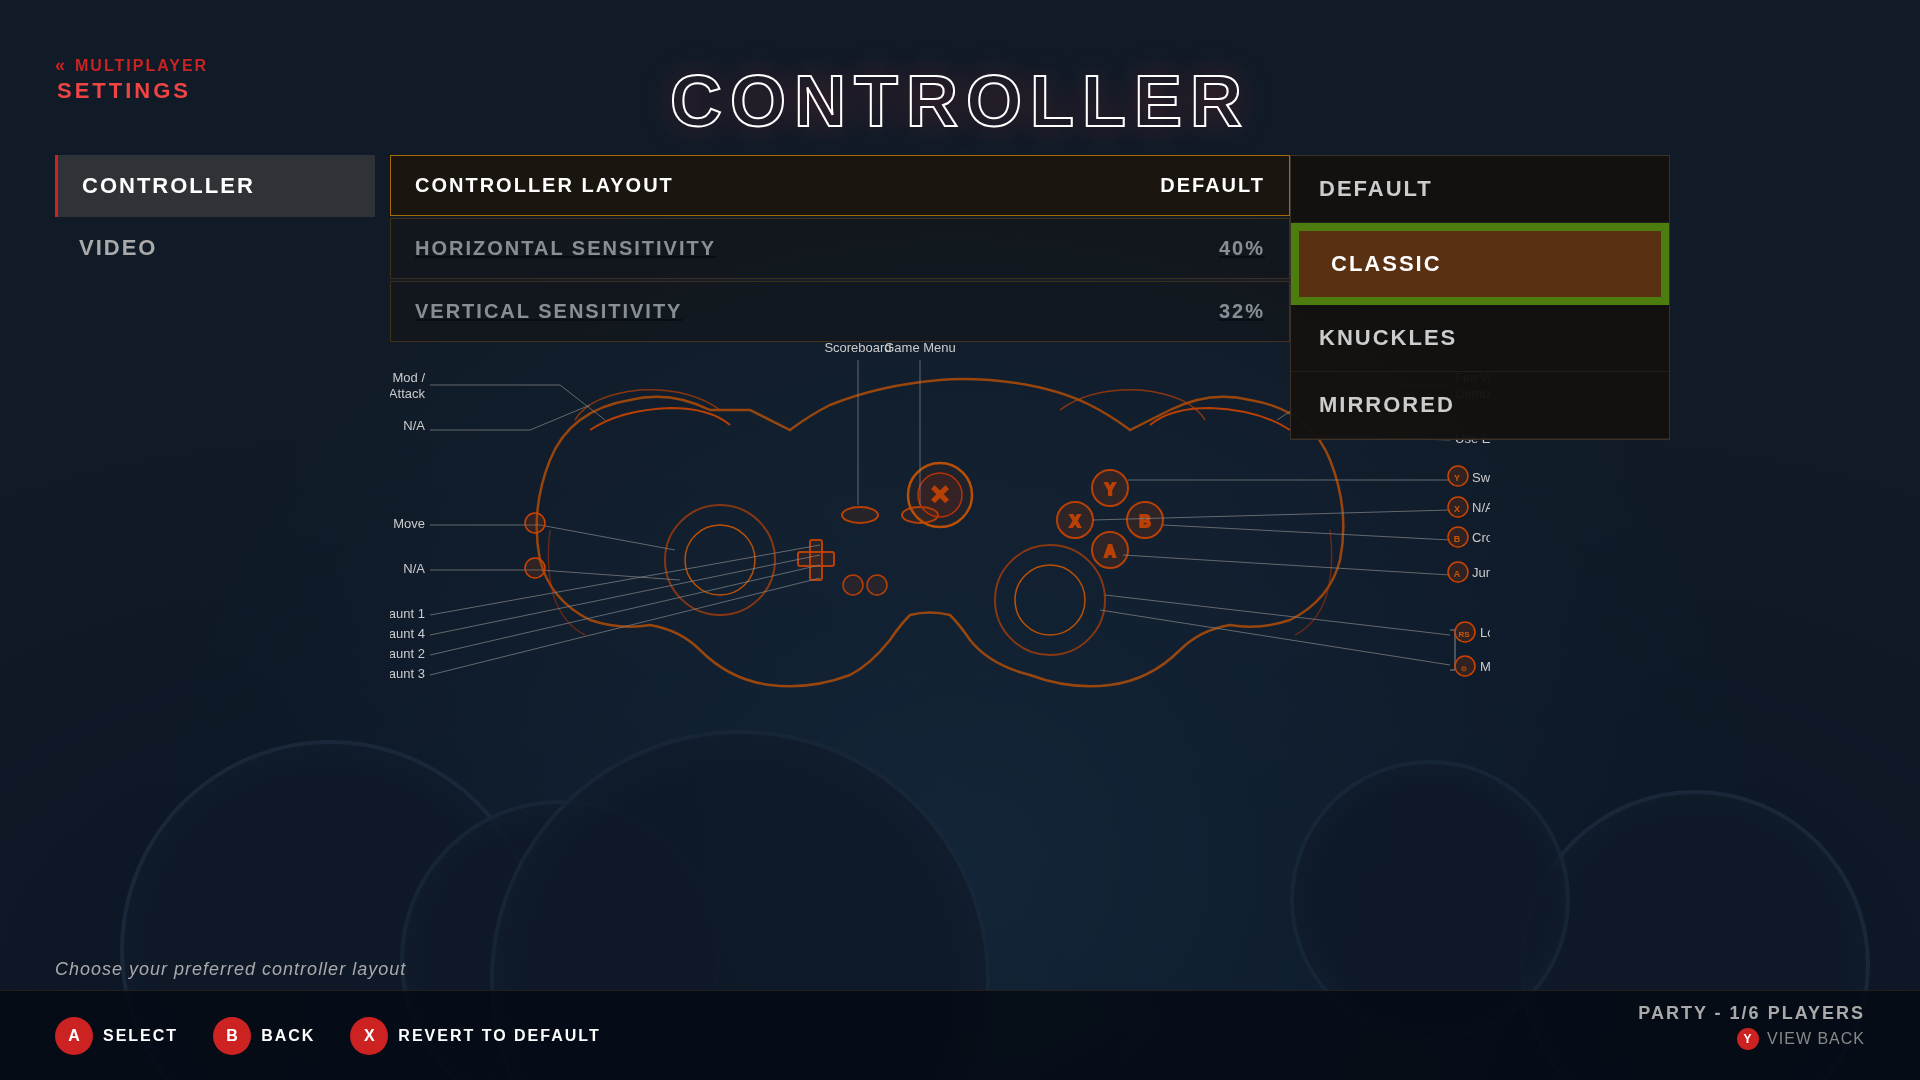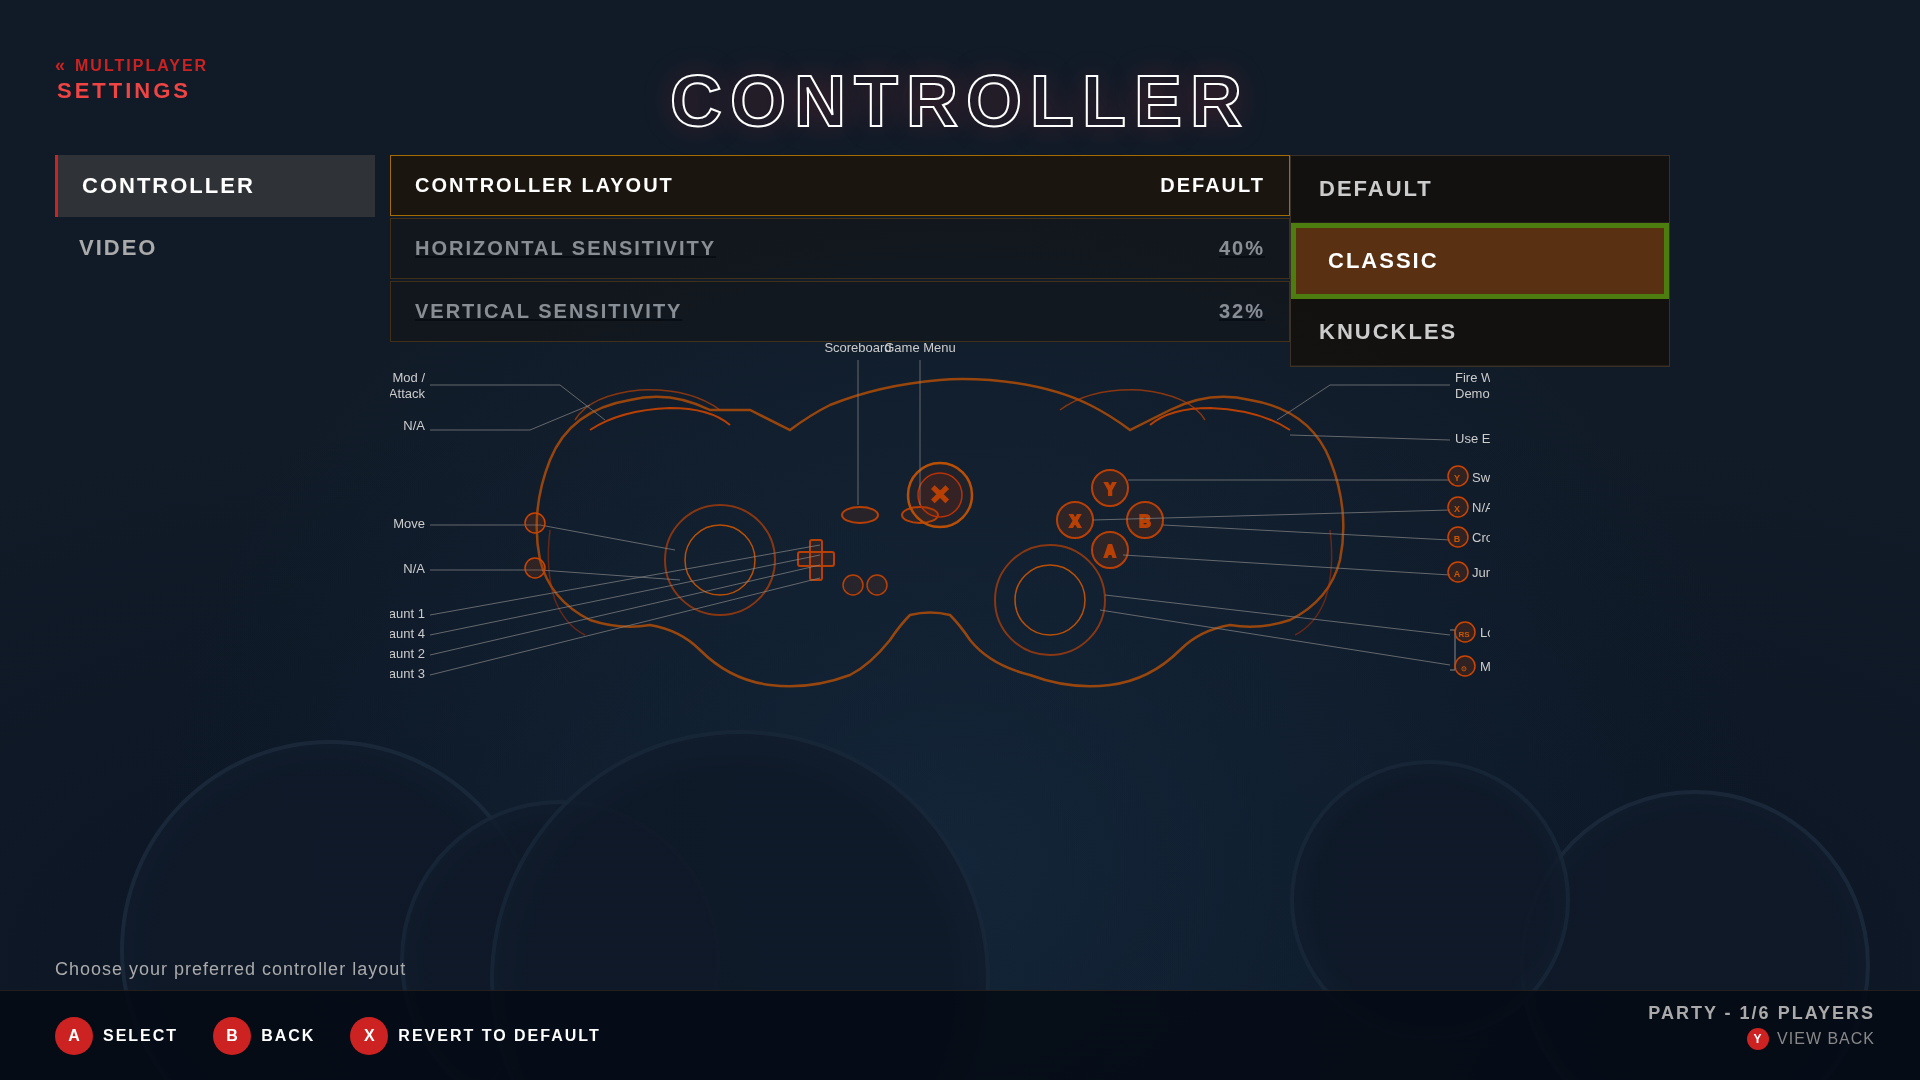--- a/index.html
+++ b/index.html
@@ -209,21 +209,21 @@
     }
 
     .dropdown-item:hover, .dropdown-item.selected {
       background: rgba(160, 80, 20, 0.4);
       color: #ffffff;
       border-left: 3px solid #cc4400;
     }
 
     .dropdown-item.selected {
       background: rgba(160, 80, 20, 0.5);
-      border: 5px solid #4d7c0f;
+      border: 8px solid #4d7c0f;
       padding-left: 32px;
     }
 
     
     .bottom-bar {
       position: absolute;
       bottom: 0;
       left: 0;
       right: 0;
       height: 90px;
@@ -235,20 +235,21 @@
       gap: 0;
     }
 
     .bottom-hint-text {
       position: absolute;
       bottom: 100px;
       left: 55px;
       color: #aaaaaa;
       font-size: 18px;
       letter-spacing: 1px;
+      font-style: italic;
     }
 
     .bottom-actions {
       display: flex;
       align-items: center;
       gap: 35px;
     }
 
     .action-btn {
       display: flex;
@@ -277,21 +278,21 @@
     .action-label {
       font-size: 16px;
       font-weight: bold;
       letter-spacing: 2px;
       text-transform: uppercase;
       color: #ffffff;
     }
 
     .party-info {
       position: absolute;
-      right: 45px;
+      right: 55px;
       bottom: 30px;
       text-align: left;
     }
 
     .party-text {
       font-size: 18px;
       font-weight: bold;
       letter-spacing: 2px;
       text-transform: uppercase;
       color: #aaaaaa;
@@ -377,20 +378,23 @@
 
 <div class="dropdown-panel">
   <div class="dropdown-item">
     <span>DEFAULT</span>
   </div>
   <div class="dropdown-item selected">
     <span>CLASSIC</span>
   </div>
   <div class="dropdown-item">
     <span>KNUCKLES</span>
+  </div>
+  <div class="dropdown-item">
+    <span>MIRRORED</span>
   </div>
 </div>
 
 <div class="diagram-wrapper">
   <svg width="1100" height="380" viewBox="0 0 1100 380">
 
     <g stroke="#cc4400" stroke-width="2" fill="none" opacity="0.9">
 
       <path d="M 320,80 Q 280,60 240,70 Q 180,80 160,130 Q 140,180 150,230 Q 160,270 200,290 Q 230,300 260,295 Q 290,300 310,320 Q 340,350 380,355 Q 420,360 460,345 Q 480,335 500,310 Q 510,295 520,285 Q 540,280 560,285 Q 570,295 580,310 Q 600,335 640,345 Q 680,360 720,355 Q 760,350 790,320 Q 810,300 840,295 Q 870,300 900,290 Q 940,270 950,230 Q 960,180 940,130 Q 920,80 860,70 Q 820,60 780,80 Q 760,90 740,100 Q 720,85 700,75 Q 660,55 600,50 Q 570,48 550,50 Q 490,55 440,75 Q 420,85 400,100 Q 380,90 360,80 Z" stroke="#cc5500" stroke-width="2.5" opacity="0.8"></path>
 

